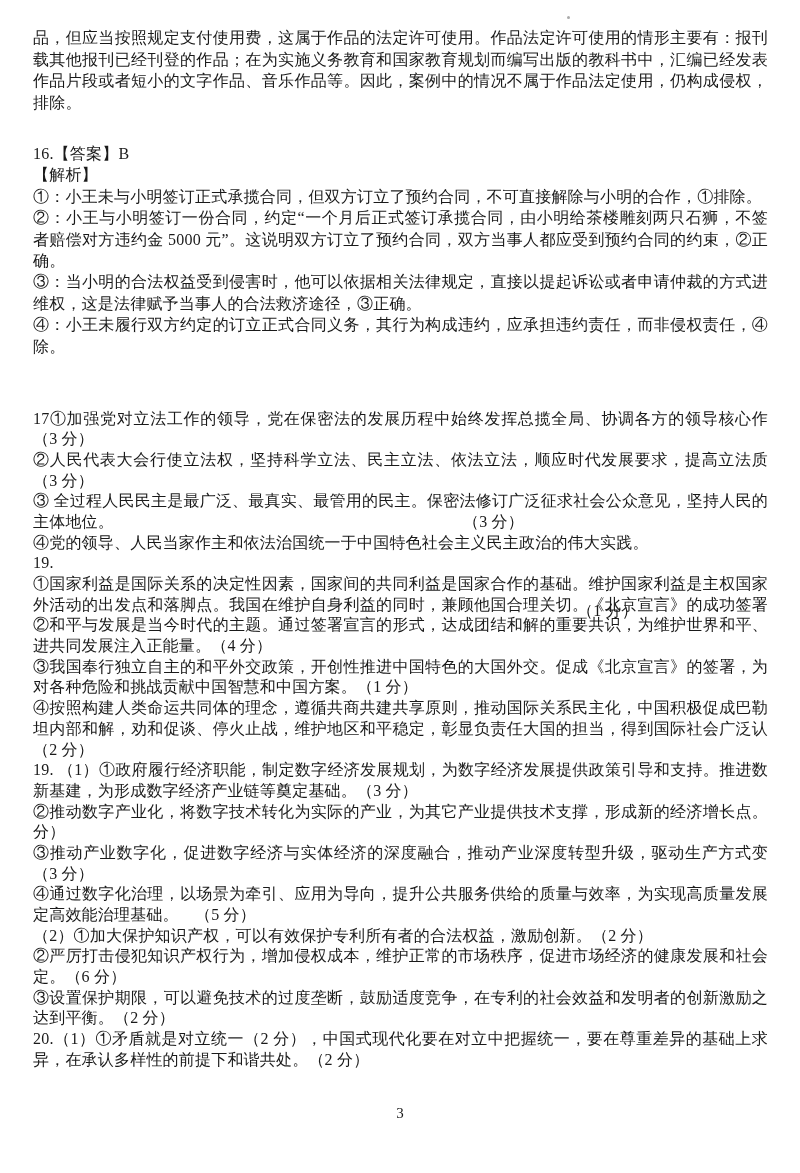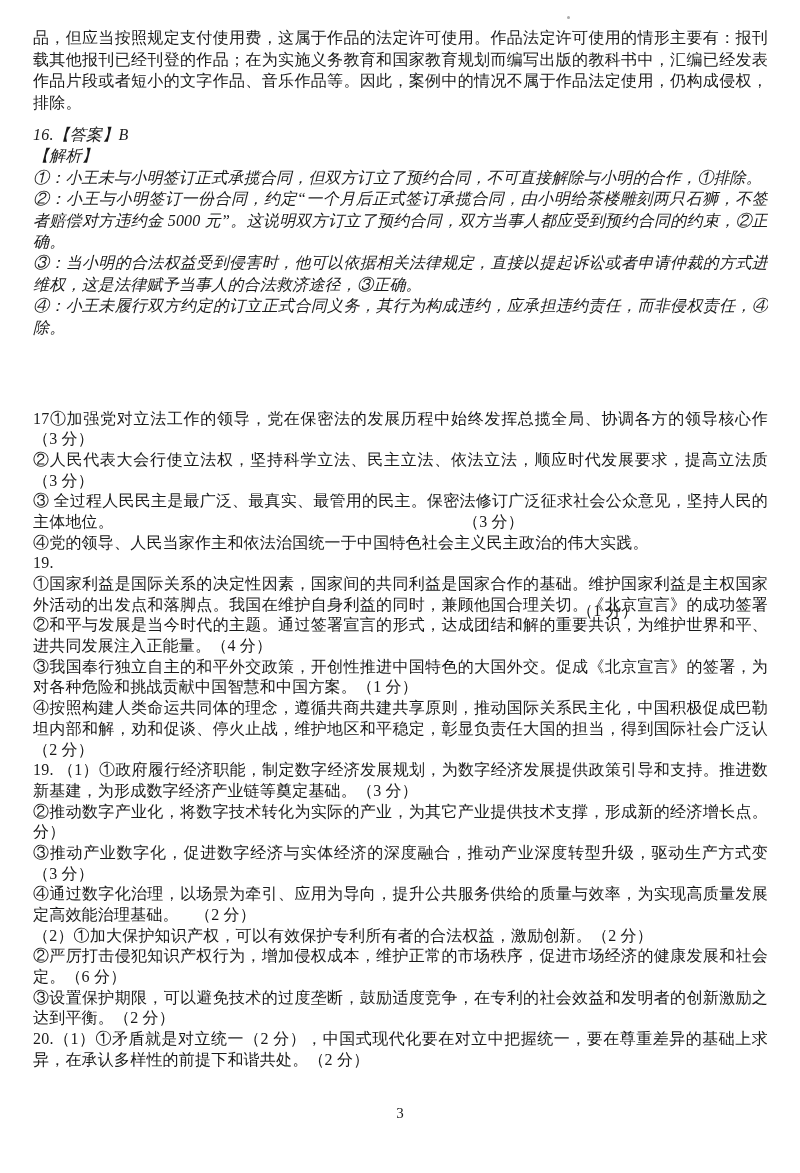--- a/index.html
+++ b/index.html
@@ -62,21 +62,21 @@
 
 <div class="page">
   <div class="artifact-dot"></div>
   <div id="blocks-root">
       <div class="block" style="top: 27px; --lh: 21.7px;">
         <div class="line just"><span>品，但应当按照规定支付使用费，这属于作品的法定许可使用。作品法定许可使用的情形主要有：报刊转</span></div>
         <div class="line just"><span>载其他报刊已经刊登的作品；在为实施义务教育和国家教育规划而编写出版的教科书中，汇编已经发表的</span></div>
         <div class="line just"><span>作品片段或者短小的文字作品、音乐作品等。因此，案例中的情况不属于作品法定使用，仍构成侵权，④</span></div>
         <div class="line"><span>排除。</span></div>
       </div>
-      <div class="block" style="top: 124px; font-style: italic; --lh: 21.4px;">
+      <div class="block" style="top: 143px; --lh: 21.4px;">
         <div class="line"><span>16.【答案】B</span></div>
         <div class="line"><span>【解析】</span></div>
         <div class="line"><span>①：小王未与小明签订正式承揽合同，但双方订立了预约合同，不可直接解除与小明的合作，①排除。</span></div>
         <div class="line just"><span>②：小王与小明签订一份合同，约定“一个月后正式签订承揽合同，由小明给茶楼雕刻两只石狮，不签订</span></div>
         <div class="line just"><span>者赔偿对方违约金 5000 元”。这说明双方订立了预约合同，双方当事人都应受到预约合同的约束，②正</span></div>
         <div class="line"><span>确。</span></div>
         <div class="line just"><span>③：当小明的合法权益受到侵害时，他可以依据相关法律规定，直接以提起诉讼或者申请仲裁的方式进行</span></div>
         <div class="line"><span>维权，这是法律赋予当事人的合法救济途径，③正确。</span></div>
         <div class="line just"><span>④：小王未履行双方约定的订立正式合同义务，其行为构成违约，应承担违约责任，而非侵权责任，④排</span></div>
         <div class="line"><span>除。</span></div>
@@ -99,21 +99,21 @@
         <div class="line just"><span>④按照构建人类命运共同体的理念，遵循共商共建共享原则，推动国际关系民主化，中国积极促成巴勒斯</span></div>
         <div class="line just"><span>坦内部和解，劝和促谈、停火止战，维护地区和平稳定，彰显负责任大国的担当，得到国际社会广泛认可。</span></div>
         <div class="line"><span>（2 分）</span></div>
         <div class="line just"><span>19. （1）①政府履行经济职能，制定数字经济发展规划，为数字经济发展提供政策引导和支持。推进数字</span></div>
         <div class="line"><span>新基建，为形成数字经济产业链等奠定基础。（3 分）</span></div>
         <div class="line just"><span>②推动数字产业化，将数字技术转化为实际的产业，为其它产业提供技术支撑，形成新的经济增长点。（3</span></div>
         <div class="line"><span>分）</span></div>
         <div class="line just"><span>③推动产业数字化，促进数字经济与实体经济的深度融合，推动产业深度转型升级，驱动生产方式变革。</span></div>
         <div class="line"><span>（3 分）</span></div>
         <div class="line just"><span>④通过数字化治理，以场景为牵引、应用为导向，提升公共服务供给的质量与效率，为实现高质量发展奠</span></div>
-        <div class="line"><span>定高效能治理基础。　（2 分）</span></div>
+        <div class="line"><span>定高效能治理基础。　（5 分）</span></div>
         <div class="line"><span>（2）①加大保护知识产权，可以有效保护专利所有者的合法权益，激励创新。（2 分）</span></div>
         <div class="line just"><span>②严厉打击侵犯知识产权行为，增加侵权成本，维护正常的市场秩序，促进市场经济的健康发展和社会稳</span></div>
         <div class="line"><span>定。（6 分）</span></div>
         <div class="line just"><span>③设置保护期限，可以避免技术的过度垄断，鼓励适度竞争，在专利的社会效益和发明者的创新激励之间</span></div>
         <div class="line"><span>达到平衡。（2 分）</span></div>
         <div class="line just"><span>20.（1）①矛盾就是对立统一（2 分），中国式现代化要在对立中把握统一，要在尊重差异的基础上求同存</span></div>
         <div class="line"><span>异，在承认多样性的前提下和谐共处。（2 分）</span></div>
       </div>
     </div>
   <div class="page-number">3</div>

